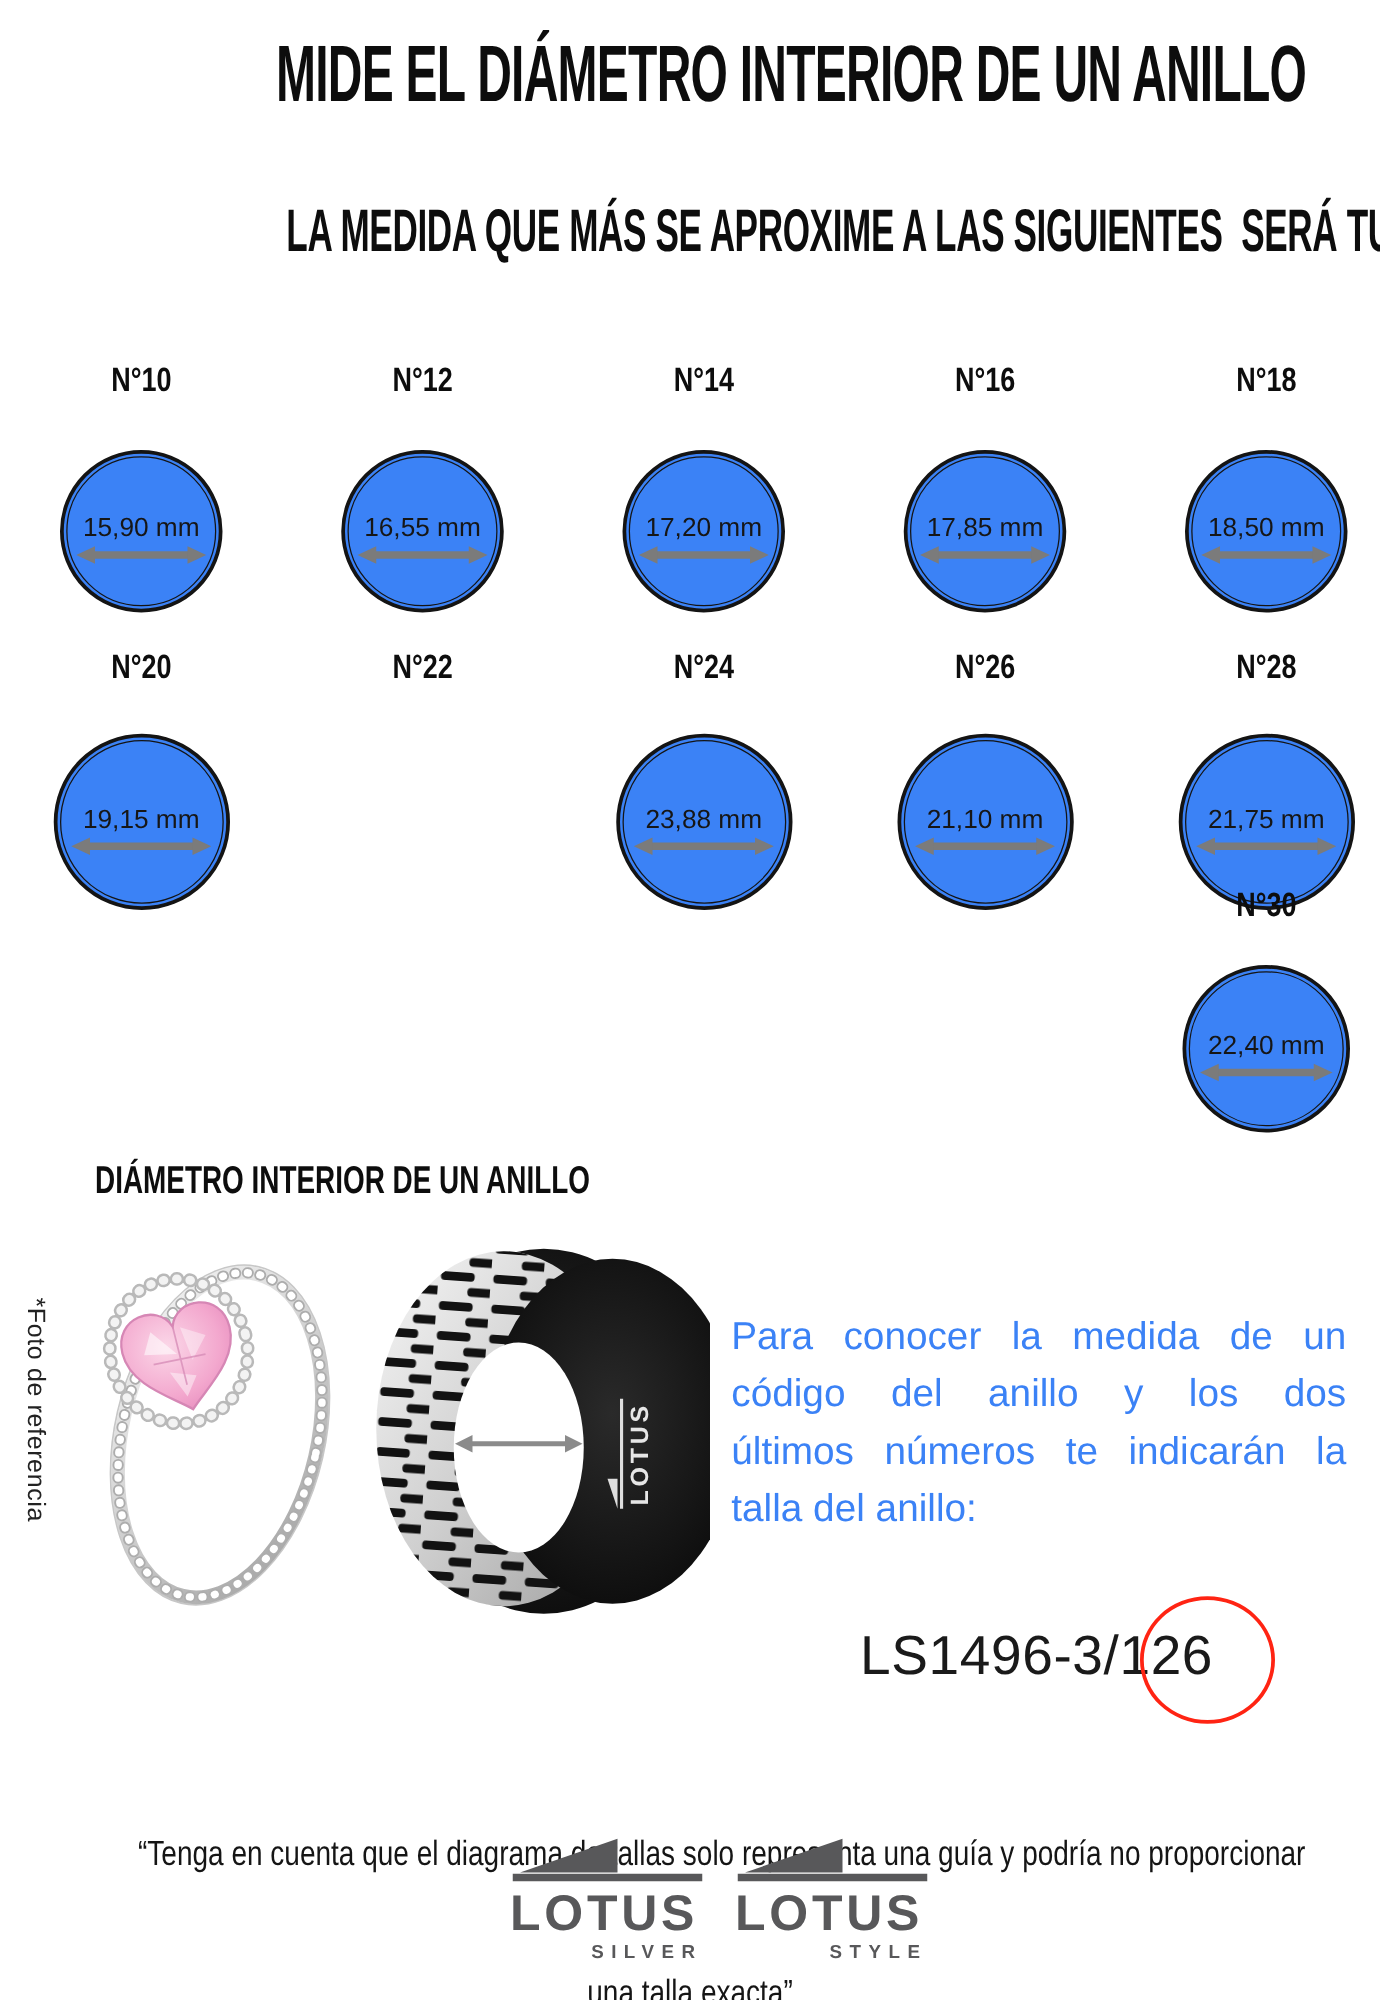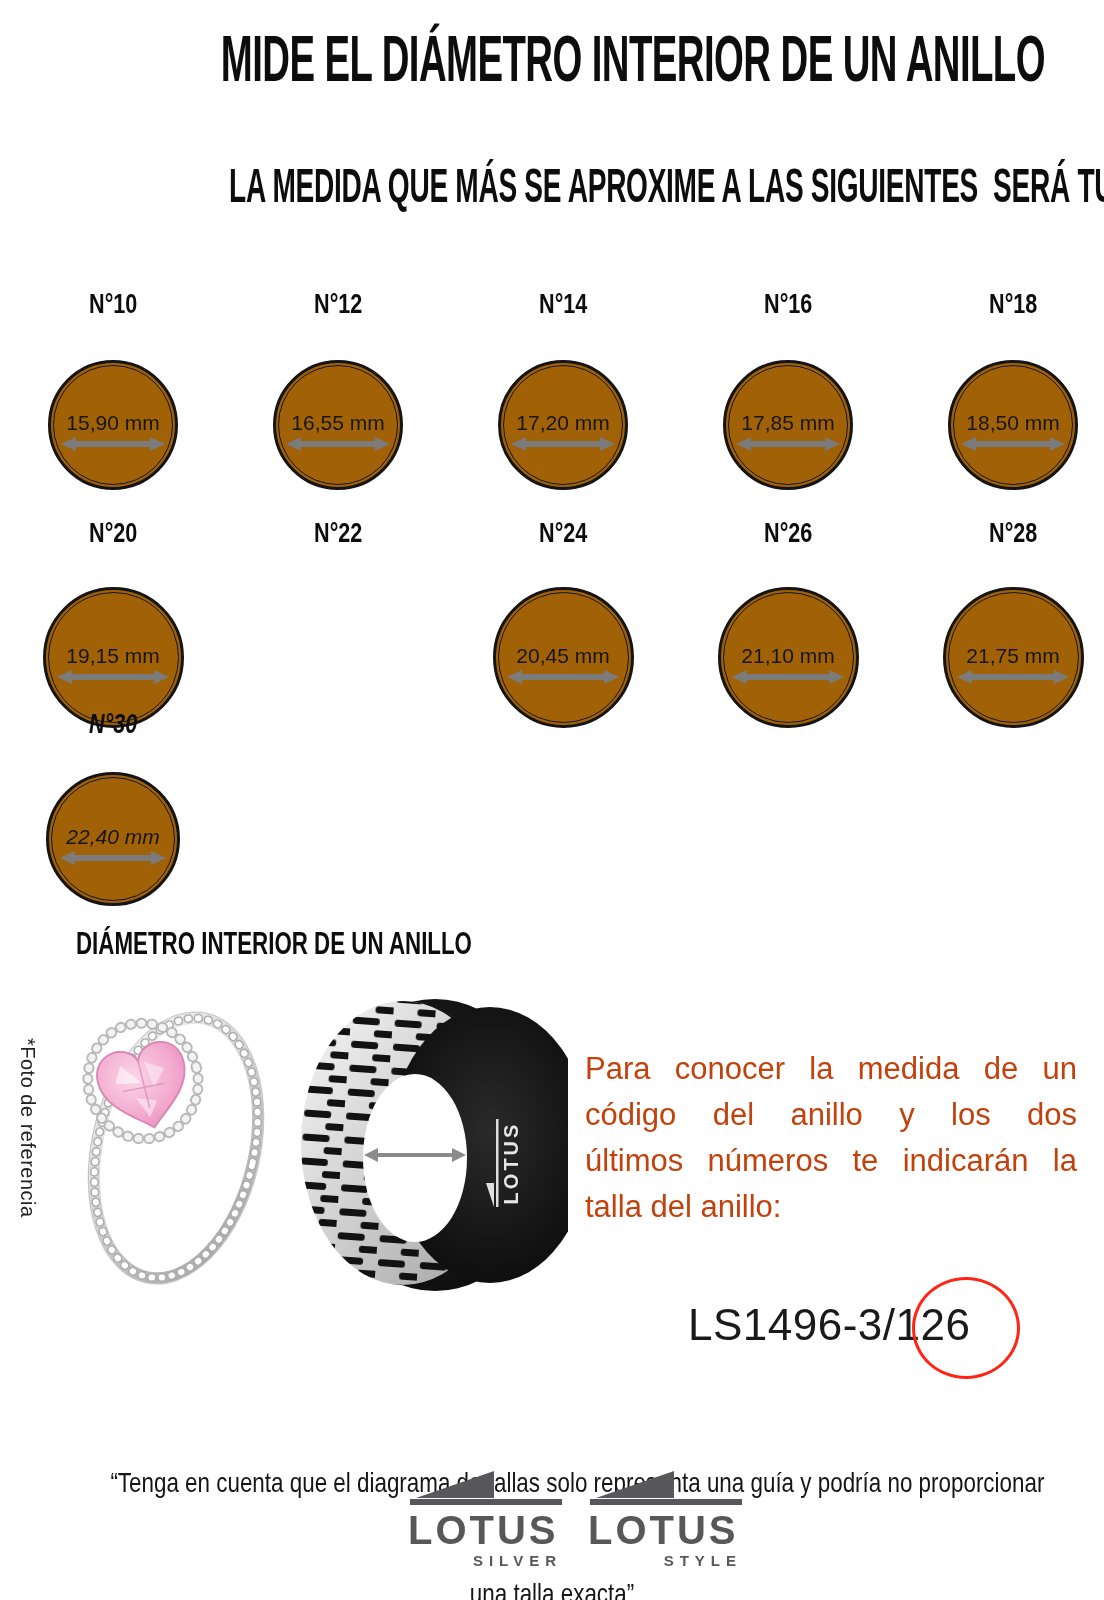--- a/index.html
+++ b/index.html
@@ -9,45 +9,45 @@
   
   .title{position:absolute;top:22px;left:0;width:100%;text-align:center;
          font-size:64px;font-weight:bold;letter-spacing:-1px;color:#0d0d0d;
          transform:scaleX(0.60);transform-origin:50% 50%;white-space:pre;}
   .subtitle{position:absolute;top:158px;left:0;width:100%;text-align:center;
          font-size:48px;font-weight:bold;letter-spacing:-0.5px;color:#0d0d0d;
          transform:scaleX(0.585);transform-origin:50% 50%;white-space:pre;}
 
   
   .size-row{position:absolute;left:23px;width:1080px;display:flex;justify-content:space-between;}
-  .size-row.center{justify-content:flex-start;font-style:italic;}
+  .size-row.center{justify-content:flex-end;}
   .row-0{top:288px;} .row-1{top:517px;} .row-2{top:708px;}
   .size-cell{width:180px;display:flex;flex-direction:column;align-items:center;gap:12px;}
   .size-label{font-size:27px;font-weight:bold;line-height:32px;color:#0d0d0d;
               transform:scaleX(0.8);transform-origin:50% 50%;white-space:pre;}
   .ring-circle{border:3px solid #141414;border-radius:50%;position:relative;
-               display:flex;align-items:center;justify-content:center;background:#a16207;box-sizing:border-box;}
+               display:flex;align-items:center;justify-content:center;background:#3b82f6;box-sizing:border-box;}
   .ring-circle::before{content:"";position:absolute;inset:2px;border:1.5px solid #141414;border-radius:50%;}
   .row-0 .ring-circle{width:130px;height:130px;margin-top:28px;}
   .row-1 .ring-circle{width:141px;height:141px;margin-top:26px;}
   .row-2 .ring-circle{width:134px;height:134px;margin-top:20px;}
   .circle-content{display:flex;flex-direction:column;align-items:center;margin-top:14px;position:relative;z-index:2;}
   .mm-text{font-size:21px;color:#161616;line-height:23px;white-space:pre;}
   .dia-arrow{display:block;margin-top:1px;}
 
   
   .section-heading{position:absolute;left:76px;top:926px;font-size:31px;font-weight:bold;color:#0d0d0d;
                    transform:scaleX(0.72);transform-origin:0 50%;white-space:pre;}
   .photo-caption{position:absolute;left:16px;top:1038px;writing-mode:vertical-rl;
                  font-size:20px;color:#222;letter-spacing:0.5px;}
   .rings-photo{position:absolute;left:58px;top:993px;}
 
   
   .instructions{position:absolute;left:585px;top:1046px;width:492px;font-size:31px;
-                line-height:46px;color:#c2410c;}
+                line-height:46px;color:#3b82f6;}
   .instructions .line{text-align:justify;text-align-last:justify;}
   .instructions .line.last{text-align-last:left;}
   .ring-code{position:absolute;left:688px;top:1300px;font-size:44px;color:#1a1a1a;letter-spacing:0.5px;}
   .code-highlight-circle{position:absolute;left:912px;top:1277px;width:102px;height:96px;
                  border:3px solid #ff2413;border-radius:50%;}
 
   
   .disclaimer{position:absolute;top:1390px;left:0;width:100%;text-align:center;
               font-size:28px;line-height:37px;color:#151515;
               transform:scaleX(0.8);transform-origin:50% 50%;white-space:pre;}
@@ -142,21 +142,21 @@
           </div>
         </div>
       </div>
       <div class="size-cell">
         <div class="size-label">N°22</div>
       </div>
       <div class="size-cell">
         <div class="size-label">N°24</div>
         <div class="ring-circle">
           <div class="circle-content">
-            <div class="mm-text">20,45 mm</div>
+            <div class="mm-text">23,88 mm</div>
             <svg class="dia-arrow" width="114" height="18" viewBox="0 0 114 18">
               <line x1="13" y1="9" x2="101" y2="9" stroke="#7b7b7b" stroke-width="6"></line>
               <polygon points="1,9 16,2 16,16" fill="#7b7b7b"></polygon>
               <polygon points="113,9 98,2 98,16" fill="#7b7b7b"></polygon>
             </svg>
           </div>
         </div>
       </div>
       <div class="size-cell">
         <div class="size-label">N°26</div>

